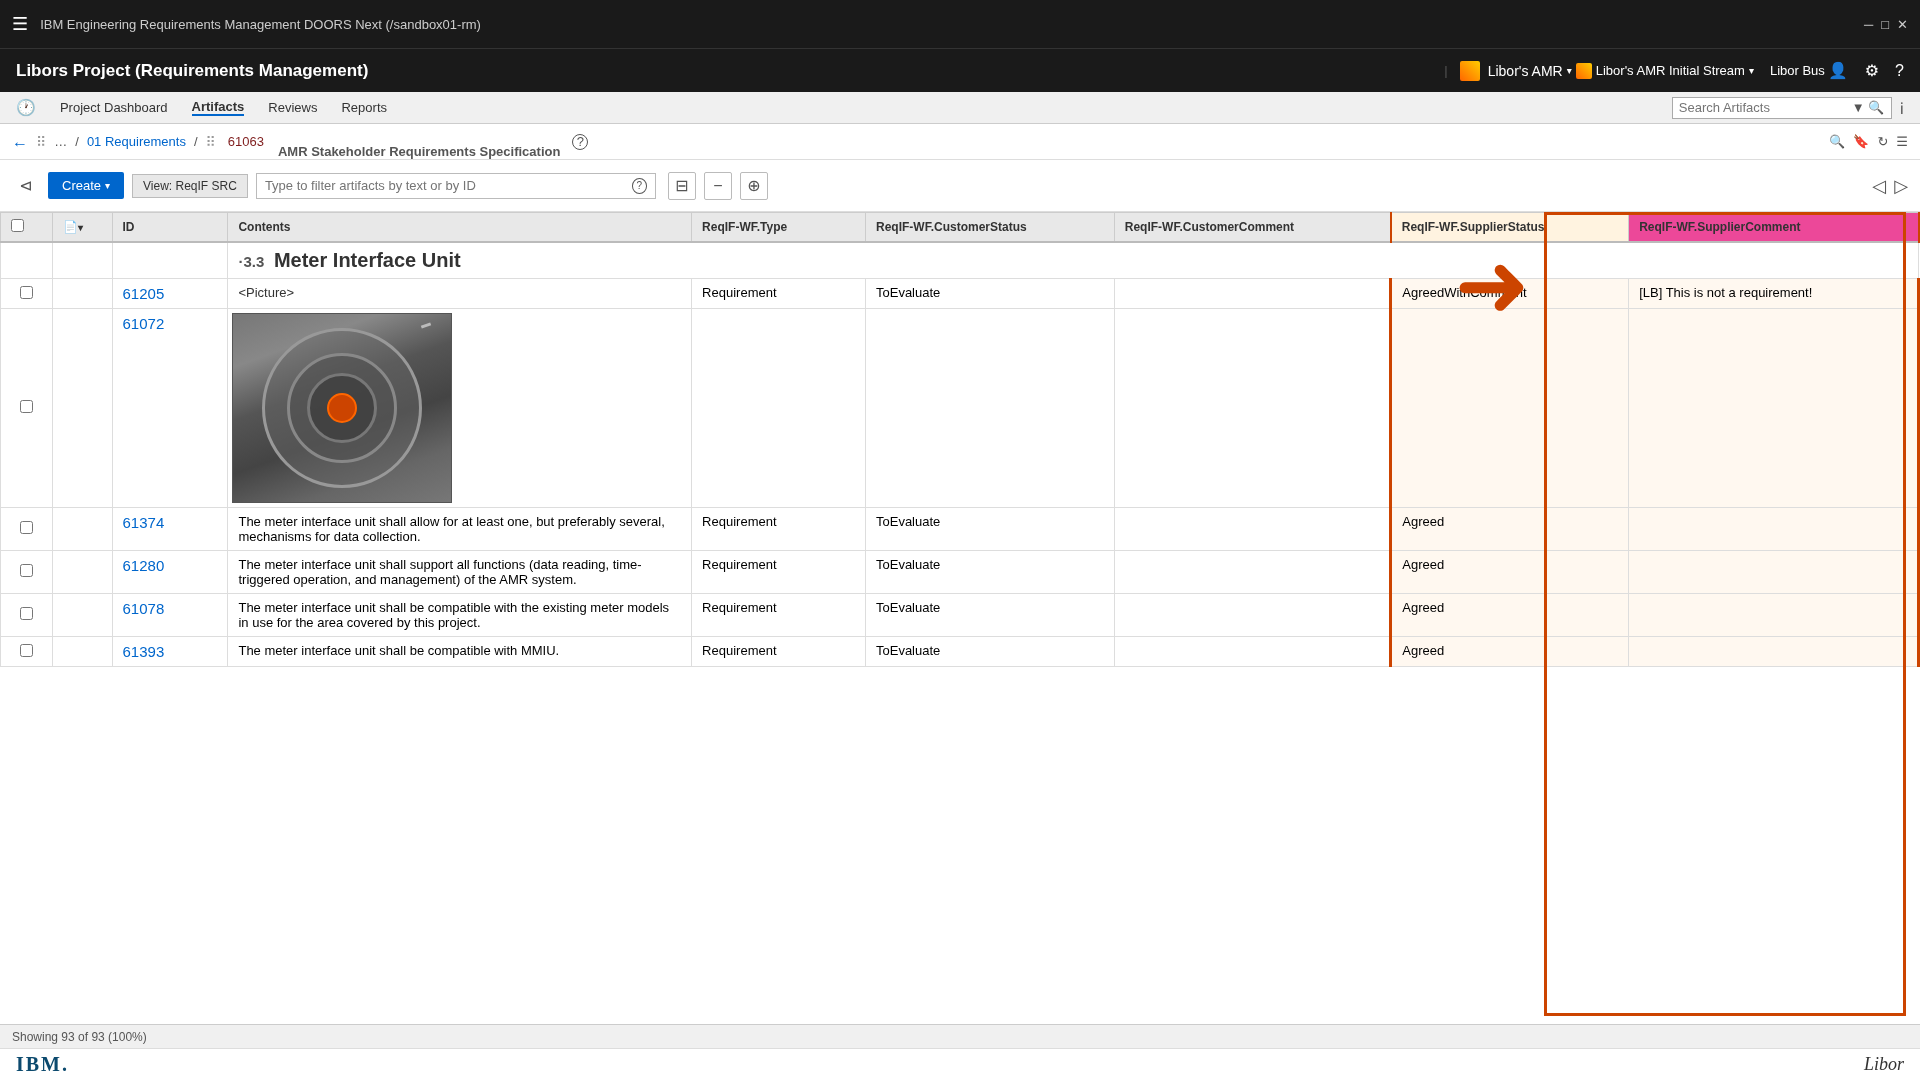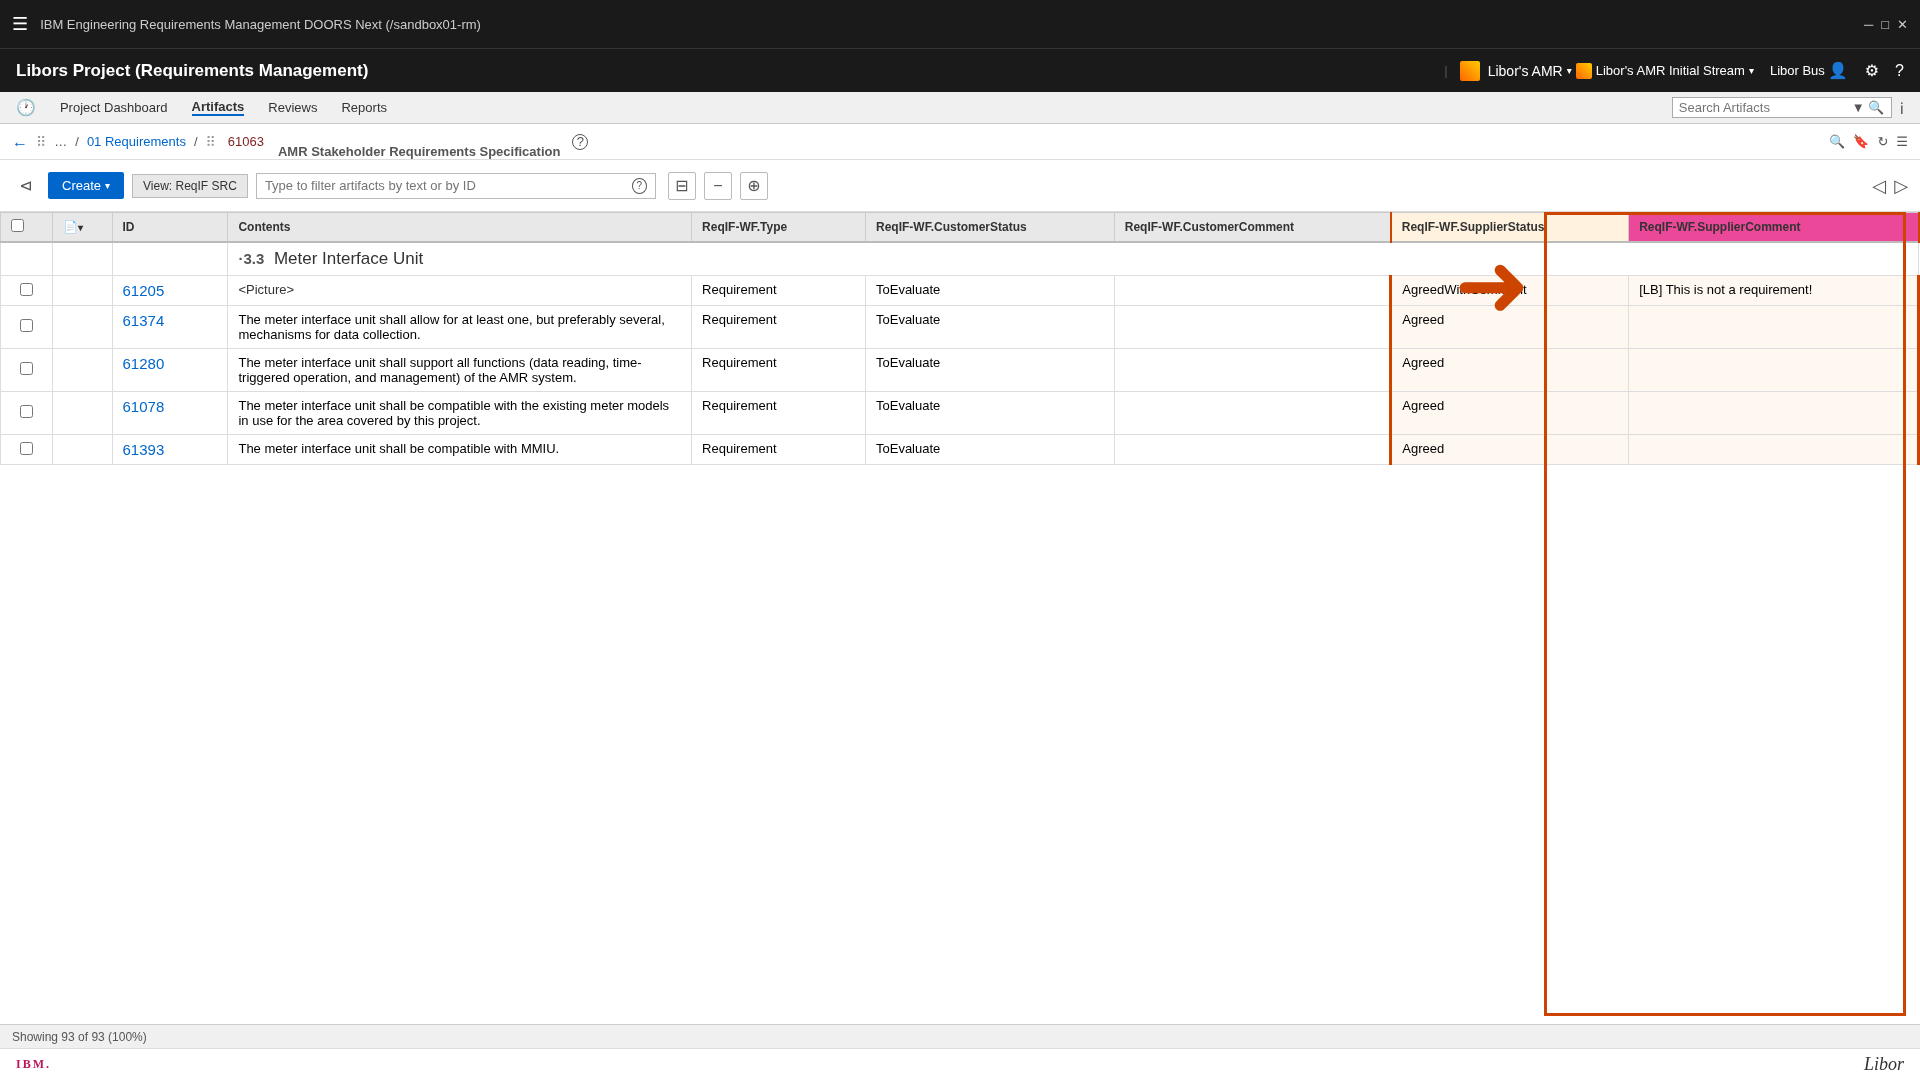--- a/index.html
+++ b/index.html
@@ -39,21 +39,21 @@
     .sec-nav {
       background: #f0f0f0;
       border-bottom: 1px solid #ccc;
       display: flex;
       align-items: center;
       padding: 0 16px;
       height: 32px;
       gap: 24px;
     }
     .sec-nav a { color: #333; text-decoration: none; font-size: 13px; }
-    .sec-nav-right { margin-left: auto; display: flex; align-items: center; gap: 8px; }
+    .sec-nav-right { margin-left: auto; display: flex; gap: 8px; }
     .search-box {
       display: flex;
       align-items: center;
       background: #fff;
       border: 1px solid #aaa;
       padding: 2px 6px;
       width: 220px;
       gap: 4px;
     }
     .search-box input { border: none; outline: none; font-size: 13px; width: 100%; }
@@ -380,21 +380,21 @@
         </tr>
       </thead>
       <tbody>
 
         <tr class="heading-section">
           <td class="checkbox-col"></td>
           <td></td>
           <td></td>
           <td colspan="6">
             <span style="color:#555;font-weight:bold;font-size:15px;margin-right:6px;">·3.3</span>
-            <span style="font-size:17px;font-weight:normal;color:#333;">Meter Interface Unit</span>
+            <span style="font-size:20px;font-weight:bold;color:#333;">Meter Interface Unit</span>
           </td>
         </tr>
 
         <tr>
           <td class="checkbox-col">
             <input type="checkbox" style="">
           </td>
           <td></td>
           <td>
             <a class="id-link" href="#">61205</a>
@@ -402,20 +402,50 @@
           <td>
             <span class="picture-placeholder">&lt;Picture&gt;</span>
           </td>
           <td>Requirement</td>
           <td>ToEvaluate</td>
           <td></td>
           <td style="background:#fff8f0;border-left:3px solid #cc4400;">AgreedWithComment</td>
           <td style="background:#fff8f0;border-right:3px solid #cc4400;">[LB] This is not a requirement!</td>
         </tr>
 
+        <tr>
+          <td class="checkbox-col">
+            <input type="checkbox" style="">
+          </td>
+          <td></td>
+          <td>
+            <a class="id-link" href="#">61072</a>
+          </td>
+          <td style="padding:4px;">
+
+            <div style="width:220px;height:190px;background:linear-gradient(160deg,#777 0%,#888 20%,#555 40%,#444 60%,#666 80%,#777 100%);border:1px solid #555;position:relative;overflow:hidden;">
+
+              <div style="position:absolute;top:50%;left:50%;transform:translate(-50%,-50%);width:160px;height:160px;border-radius:50%;border:3px solid #999;background:rgba(100,100,100,0.5);">
+                <div style="position:absolute;top:50%;left:50%;transform:translate(-50%,-50%);width:110px;height:110px;border-radius:50%;border:3px solid #888;background:rgba(80,80,80,0.6);">
+                  <div style="position:absolute;top:50%;left:50%;transform:translate(-50%,-50%);width:70px;height:70px;border-radius:50%;border:3px solid #777;background:rgba(60,60,60,0.7);">
+                    <div style="position:absolute;top:50%;left:50%;transform:translate(-50%,-50%);width:30px;height:30px;border-radius:50%;background:#cc4400;border:2px solid #ff6600;">
+                    </div>
+                  </div>
+                </div>
+              </div>
+
+              <div style="position:absolute;top:10px;right:20px;width:10px;height:3px;background:#bbb;transform:rotate(-20deg);"></div>
+            </div>
+          </td>
+          <td></td>
+          <td></td>
+          <td></td>
+          <td style="background:#fff8f0;border-left:3px solid #cc4400;"></td>
+          <td style="background:#fff8f0;border-right:3px solid #cc4400;"></td>
+        </tr>
 
         <tr>
           <td class="checkbox-col">
             <input type="checkbox" style="">
           </td>
           <td></td>
           <td>
             <a class="id-link" href="#">61374</a>
           </td>
           <td>The meter interface unit shall allow for at least one, but preferably several, mechanisms for data collection.</td>
@@ -476,15 +506,15 @@
       </tbody>
     </table>
   </div>
 
   <div class="status-bar">
     <span>Showing 93 of 93 (100%)</span>
   </div>
 </div>
 
 <div style="background:#fff;border-top:1px solid #ddd;display:flex;align-items:center;justify-content:space-between;padding:8px 16px;height:32px;">
-  <span class="ibm-logo" style="font-size:12px;font-weight:900;letter-spacing:2px;color:#be185d;">IBM.</span>
+  <span class="ibm-logo" style="font-size:20px;font-weight:900;letter-spacing:2px;color:#0c4a6e;">IBM.</span>
   <span class="jazz-logo" style="font-size:18px;font-style:italic;font-family:Georgia,serif;color:#333;">Libor</span>
 </div>
 
 </body></html>

